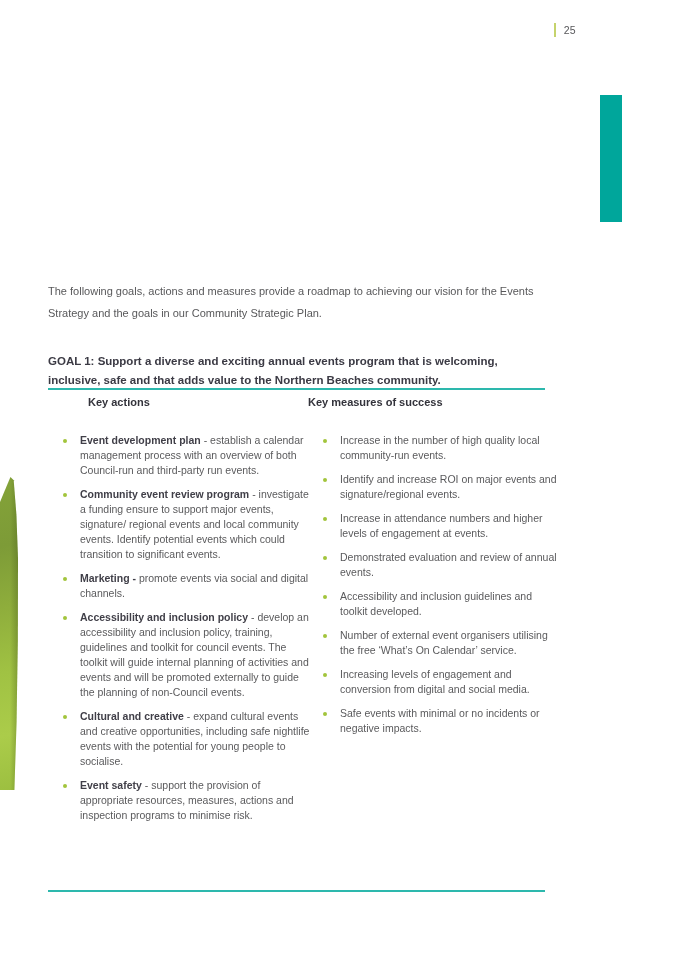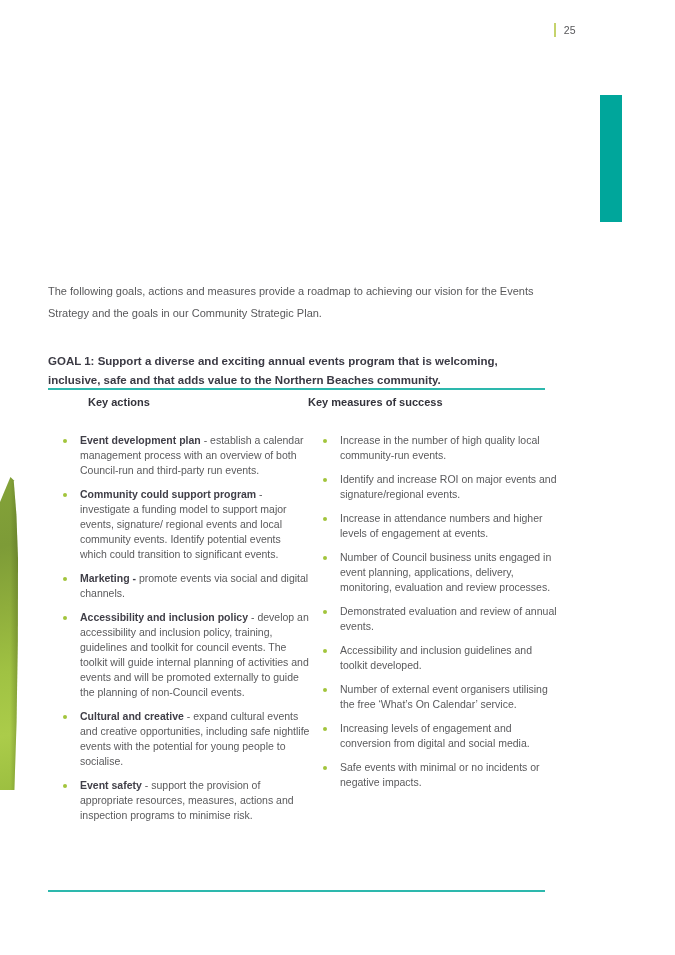--- a/index.html
+++ b/index.html
@@ -106,21 +106,21 @@
   <div class="col-header col-header-left">Key actions</div>
   <div class="col-header col-header-right">Key measures of success</div>
 
   <ul class="bullet-list list-left">
     <li class="bullet-item">
       <span class="dot"></span>
       <span><span class="lead">Event development plan</span><span> - establish a calendar management process with an overview of both Council-run and third-party run events.</span></span>
     </li>
     <li class="bullet-item">
       <span class="dot"></span>
-      <span><span class="lead">Community could support program</span><span> - investigate a funding model to support major events, signature/ regional events and local community events. Identify potential events which could transition to significant events.</span></span>
+      <span><span class="lead">Community event review program</span><span> - investigate a funding ensure to support major events, signature/ regional events and local community events. Identify potential events which could transition to significant events.</span></span>
     </li>
     <li class="bullet-item">
       <span class="dot"></span>
       <span><span class="lead">Marketing -</span><span> promote events via social and digital channels.</span></span>
     </li>
     <li class="bullet-item">
       <span class="dot"></span>
       <span><span class="lead">Accessibility and inclusion policy</span><span> - develop an accessibility and inclusion policy, training, guidelines and toolkit for council events. The toolkit will guide internal planning of activities and events and will be promoted externally to guide the planning of non-Council events.</span></span>
     </li>
     <li class="bullet-item">
@@ -141,24 +141,20 @@
     <li class="bullet-item">
       <span class="dot"></span>
       <span>Identify and increase ROI on major events and signature/regional events.</span>
     </li>
     <li class="bullet-item">
       <span class="dot"></span>
       <span>Increase in attendance numbers and higher levels of engagement at events.</span>
     </li>
     <li class="bullet-item">
       <span class="dot"></span>
-      <span>Number of Council business units engaged in event planning, applications, delivery, monitoring, evaluation and review processes.</span>
-    </li>
-    <li class="bullet-item">
-      <span class="dot"></span>
       <span>Demonstrated evaluation and review of annual events.</span>
     </li>
     <li class="bullet-item">
       <span class="dot"></span>
       <span>Accessibility and inclusion guidelines and toolkit developed.</span>
     </li>
     <li class="bullet-item">
       <span class="dot"></span>
       <span>Number of external event organisers utilising the free ‘What’s On Calendar’ service.</span>
     </li>

